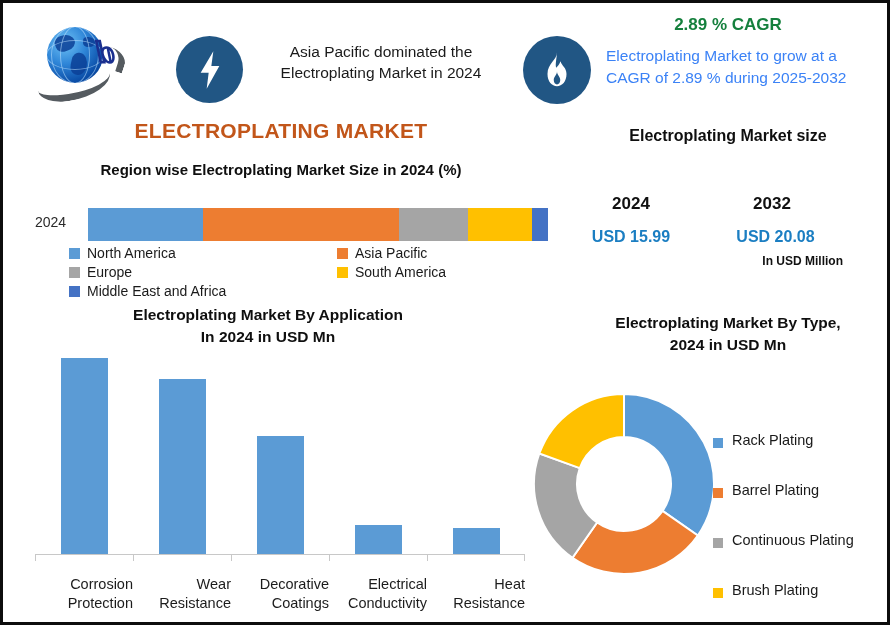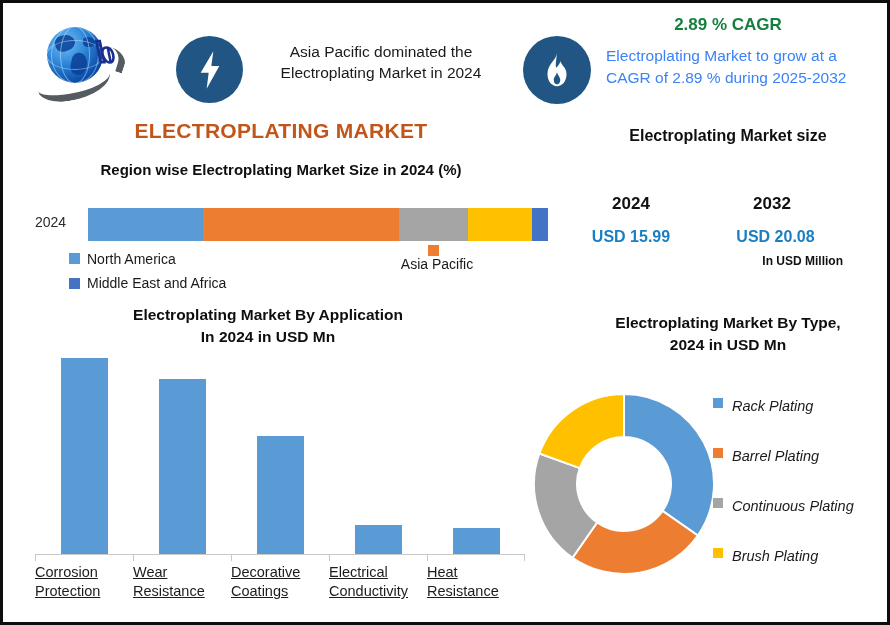--- a/index.html
+++ b/index.html
@@ -91,21 +91,21 @@
     left:32px;top:211px;font-size:14px;color:#2a2a2a;
   }
   #stacked-bar{
     left:85px;top:205px;width:460px;height:33px;display:flex;
   }
   #stacked-bar > div{height:100%;}
 
   #region-legend{left:66px;top:242px;width:470px;font-size:14px;color:#1a1a1a;}
   .legend-row{display:flex;width:100%;margin-bottom:3px;}
   .legend-col{width:268px;display:flex;align-items:center;}
-  .legend-col.right{width:200px;flex-direction:column;}
+  .legend-col.right{width:200px;}
   .swatch{width:11px;height:11px;margin-right:7px;flex:none;}
 
   
   #mkt-size-title{
     left:562px;top:124px;width:326px;text-align:center;
     font-size:16px;font-weight:bold;color:#0f0f0f;
   }
   #yr-2024{left:583px;top:191px;width:90px;text-align:center;font-size:17px;font-weight:bold;color:#111;}
   #yr-2032{left:724px;top:191px;width:90px;text-align:center;font-size:17px;font-weight:bold;color:#111;}
   #val-2024{left:578px;top:225px;width:100px;text-align:center;font-size:16px;font-weight:bold;color:#1b7ec2;}
@@ -117,33 +117,33 @@
     left:30px;top:301px;width:470px;text-align:center;
     font-size:15.5px;font-weight:bold;color:#0f0f0f;line-height:1.42;
   }
   #app-chart{left:32px;top:345px;width:490px;height:210px;}
   #app-plot{position:absolute;left:0;top:0;width:490px;height:206px;}
   .app-bar{position:absolute;bottom:0;background:#5b9bd5;}
   #app-axis{position:absolute;left:0;top:206px;width:490px;height:1px;background:#c8c8c8;}
   .app-tick{position:absolute;top:206px;width:1px;height:7px;background:#c8c8c8;}
   #app-labels{position:absolute;left:0;top:215px;width:490px;height:50px;}
   .app-label{
-    position:absolute;top:0;width:98px;text-align:left;
-    font-size:14.5px;color:#1c1c1c;line-height:1.33;text-decoration:underline;
+    position:absolute;top:12px;width:98px;text-align:right;
+    font-size:14.5px;color:#1c1c1c;line-height:1.33;
   }
 
   
   #type-title{
     left:560px;top:309px;width:330px;text-align:center;
     font-size:15.5px;font-weight:bold;color:#0f0f0f;line-height:1.42;
   }
   #donut-wrap{left:528px;top:388px;width:186px;height:186px;}
   #donut-svg{display:block;}
   #type-legend{left:710px;top:395px;width:175px;font-size:14.5px;color:#1a1a1a;}
-  .type-legend-row{display:flex;align-items:flex-start;height:50px;font-style:italic;}
+  .type-legend-row{display:flex;align-items:flex-end;height:50px;}
   .type-legend-row .swatch{width:10px;height:10px;margin-right:9px;}
 </style>
 </head>
 <body>
 
 <div id="infographic">
 
   <div class="abs" id="logo-block">
     <div id="globe-wrap">
       <div class="globe">
@@ -202,20 +202,30 @@
         <span class="swatch" style="background: rgb(91, 155, 213);"></span>
         <span>North America</span>
       </div>
       <div class="legend-col right">
         <span class="swatch" style="background: rgb(237, 125, 49);"></span>
         <span>Asia Pacific</span>
       </div>
     </div>
     <div class="legend-row">
       <div class="legend-col">
+        <span class="swatch" style="background: rgb(165, 165, 165);"></span>
+        <span>Europe</span>
+      </div>
+      <div class="legend-col right">
+        <span class="swatch" style="background: rgb(255, 192, 0);"></span>
+        <span>South America</span>
+      </div>
+    </div>
+    <div class="legend-row">
+      <div class="legend-col">
         <span class="swatch" style="background: rgb(68, 114, 196);"></span>
         <span>Middle East and Africa</span>
       </div>
     </div>
   </div>
 
   <div class="abs" id="mkt-size-title">Electroplating Market size</div>
   <div class="abs" id="yr-2024">2024</div>
   <div class="abs" id="yr-2032">2032</div>
   <div class="abs" id="val-2024">USD 15.99</div>

